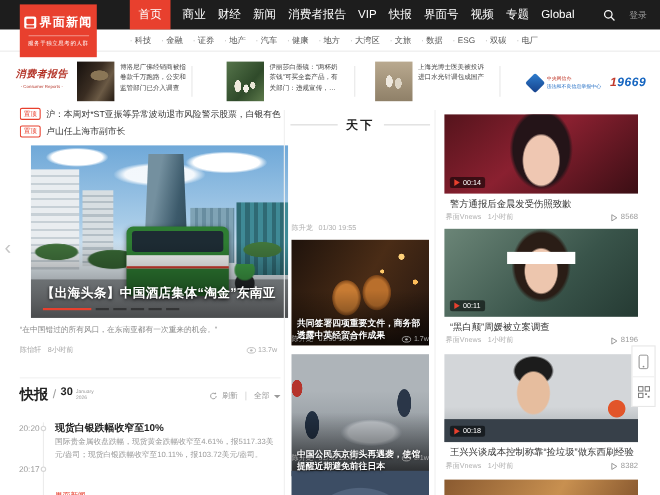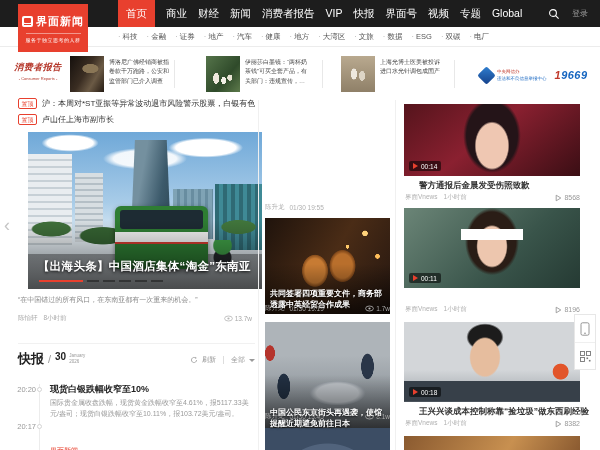--- a/index.html
+++ b/index.html
@@ -140,21 +140,21 @@
     radial-gradient(ellipse 7px 11px at 4% 28%,#b5342c 68%,rgba(0,0,0,0) 73%),
     linear-gradient(#aeb4b9 0 30%,#8e959b 70%,#777d83)}
   .m4{background:radial-gradient(circle at 50% 118%,#93a2b8 0 14%,#6e8098 15% 34%,#51637c 35% 58%,#3c4d64 59%)}
 
   
   .vids{position:absolute;left:404px;top:100px;width:176px;height:350px}
   .vimg{position:absolute;left:0;width:176px;overflow:hidden;cursor:pointer}
   .badge{position:absolute;left:5px;bottom:5px;display:flex;align-items:center;gap:3px;background:rgba(0,0,0,.55);border-radius:2px;padding:1.5px 4px;z-index:2}
   .badge .tri{width:0;height:0;border-left:5px solid #e8402e;border-top:3px solid transparent;border-bottom:3px solid transparent}
   .badge .dur{color:#fff;font-size:6.5px}
-  .vttl{position:absolute;left:15px;width:175px;font-size:8.5px;font-weight:bold;color:#333;white-space:nowrap;overflow:hidden;cursor:pointer}
+  .vttl{position:absolute;left:5px;width:175px;font-size:8.5px;font-weight:normal;color:#333;white-space:nowrap;overflow:hidden;cursor:pointer}
   .vby{position:absolute;left:1px;width:175px;display:flex;align-items:center;font-size:6.5px;color:#b0b0b0}
   .vby .ch{margin-right:6px}
   .vby .plays{margin-left:auto;display:flex;align-items:center;gap:2px;color:#999;font-size:7px}
   .v1{background:
     radial-gradient(ellipse 30px 42px at 50% 58%,#efc7b2 53%,rgba(0,0,0,0) 58%),
     radial-gradient(ellipse 48px 62px at 50% 44%,#241418 53%,rgba(0,0,0,0) 60%),
     linear-gradient(140deg,#55141c,#8a2030 45%,#3a0e14)}
   .v2{background:
     linear-gradient(#fff,#fff) 50% 30%/62px 11px no-repeat,
     radial-gradient(ellipse 27px 37px at 50% 48%,#edc6ae 53%,rgba(0,0,0,0) 58%),
@@ -329,20 +329,25 @@
     <div class="fb" style="top:16px">国际贵金属收盘跌幅，现货黄金跌幅收窄至4.61%，报5117.33美元/盎司；现货白银跌幅收窄至10.11%，报103.72美元/盎司。</div>
     <div class="time" style="top:40px">20:17</div>
     <div class="dot" style="top:42px"></div>
     <div class="src" style="top:64px">界面新闻</div>
   </div>
 
   <div class="cdiv" style="left:258px"></div>
   <div class="cdiv" style="left:395px"></div>
 
   <div class="world">
+    <div class="whead">
+      <span class="ln"></span>
+      <span class="wt">天下</span>
+      <span class="ln"></span>
+    </div>
     <div class="mby" style="top:103px">
       <span class="au">陈升龙</span>
       <span>01/30 19:55</span>
     </div>
     <div class="mimg m2" style="top:118px;height:96px">
       <div class="mttl">共同签署四项重要文件，商务部透露中英经贸合作成果</div>
     </div>
     <div class="mby" style="top:204px">
       <span class="au">陈升龙</span>
       <span>01/30 19:19</span>
@@ -388,20 +393,21 @@
           </svg>
         <span>8568</span>
       </span>
     </div>
     <div class="vimg v2" style="top:108px;height:80px">
       <div class="badge">
         <span class="tri"></span>
         <span class="dur">00:11</span>
       </div>
     </div>
+    <div class="vttl" style="top:192px">“黑白颠”周媛被立案调查</div>
     <div class="vby" style="top:205px">
       <span class="ch">界面Vnews</span>
       <span>1小时前</span>
       <span class="plays">
         <svg width="7" height="8" viewBox="0 0 7 8">
             <path d="M1.2 1.2 L5.8 4 L1.2 6.8 Z" fill="none" stroke="#999" stroke-width="0.9"></path>
           </svg>
         <span>8196</span>
       </span>
     </div>

